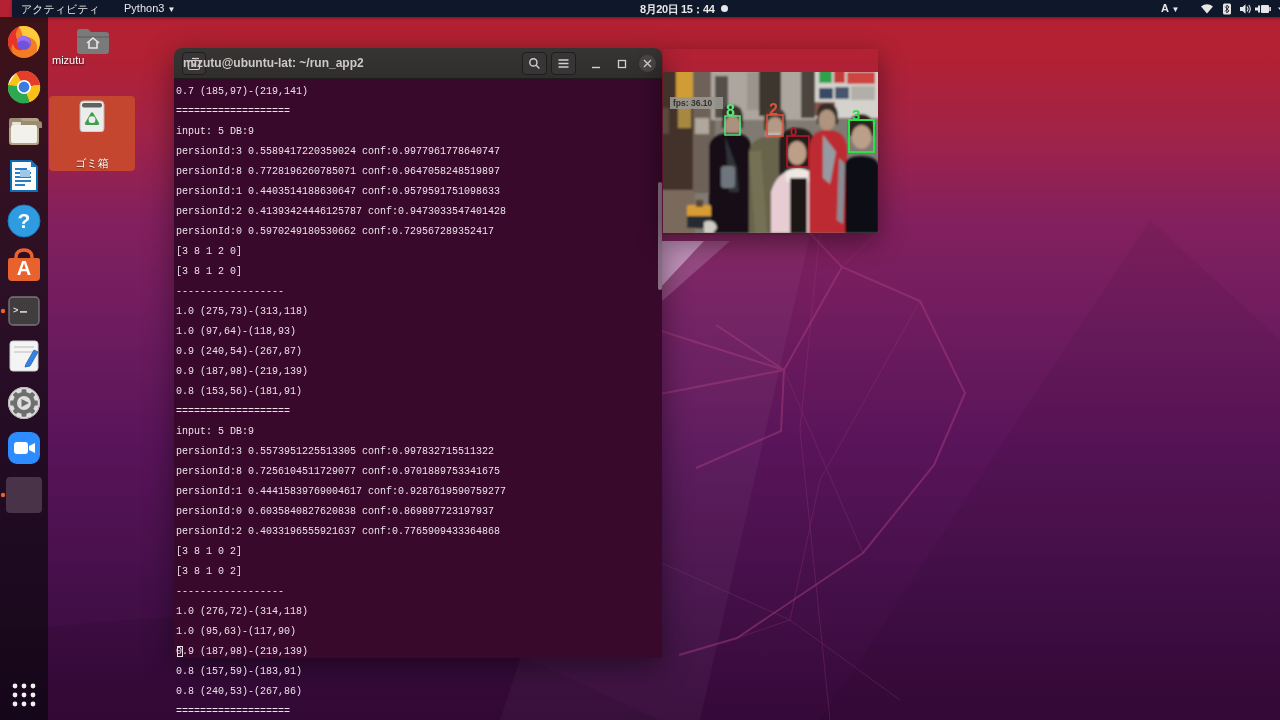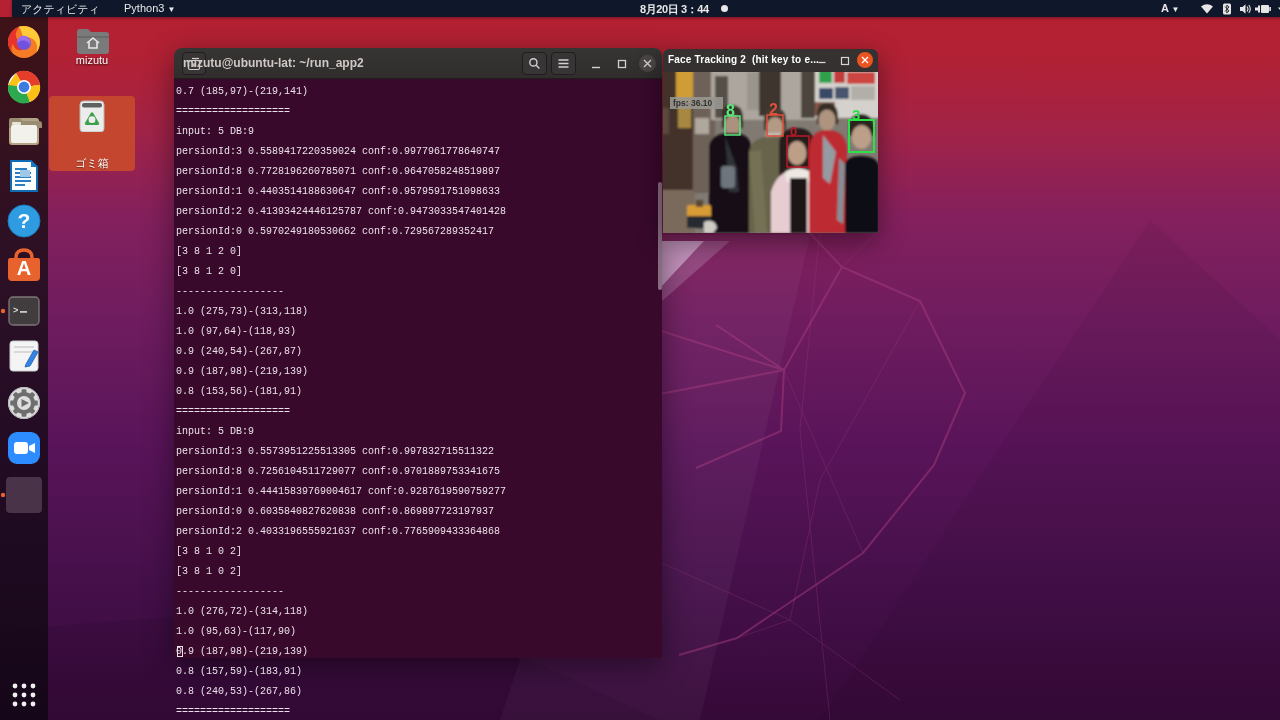--- a/index.html
+++ b/index.html
@@ -159,21 +159,21 @@
 </svg>
 
 <svg class="abs" style="left:64px;top:26px;" width="58" height="46" viewBox="0 0 58 46">
   <path d="M 13,6 q 0,-3 3,-3 l 8,0 l 3,3 l 15,0 q 3,0 3,3 l 0,16 q 0,3 -3,3 l -26,0 q -3,0 -3,-3 Z" fill="#7a7a7a"></path>
   <path d="M 13,10 l 32,0 l 0,2 l -32,0 Z" fill="#6a6a6a"></path>
   <g stroke="#e8e8e8" stroke-width="1.6" fill="none">
     <path d="M 23,17 L 29,12 L 35,17"></path>
     <path d="M 25,16 L 25,22 L 33,22 L 33,16"></path>
   </g>
 </svg>
-<div class="abs" style="left:52px;top:54px;width:80px;text-align:center;color:#fff;font-size:11px;text-shadow:0 1px 2px rgba(0,0,0,0.8);">mizutu</div>
+<div class="abs" style="left:52px;top:54px;width:80px;color:#fff;font-size:11px;text-shadow:0 1px 2px rgba(0,0,0,0.8);">mizutu</div>
 
 <div class="abs" style="left:49px;top:96px;width:86px;height:75px;background:rgba(198,72,46,0.96);border-radius:4px;"></div>
 <svg class="abs" style="left:79px;top:100px;" width="26" height="32" viewBox="0 0 26 32">
   <rect x="1" y="1" width="24" height="31" rx="3.5" fill="#ececec"></rect>
   <rect x="1" y="1" width="24" height="31" rx="3.5" fill="none" stroke="#b8b8b8" stroke-width="1"></rect>
   <rect x="3" y="3" width="20" height="4.5" rx="2" fill="#5f6360"></rect>
   <g transform="translate(13,20)" fill="none" stroke="#3ba04a" stroke-width="2.8" stroke-linejoin="round">
     <path d="M -5.8,3.6 L 0,-6.4 L 5.8,3.6 Z"></path>
   </g>
   <circle cx="13" cy="19.6" r="3.4" fill="#ececec"></circle>
@@ -265,33 +265,20 @@
 ===================
 </pre>
     <div class="abs" style="left:3px;top:567px;width:6px;height:11px;border:1px solid #ebe2ea;"></div>
 
     <div class="abs" style="left:484px;top:103px;width:4px;height:108px;background:rgba(200,190,200,0.55);border-radius:2px;"></div>
   </div>
 </div>
 
 <div class="abs" style="left:663px;top:49px;width:215px;height:184px;box-shadow:0 8px 25px rgba(0,0,0,0.45);">
 
-  <div class="abs" style="left:0;top:0;width:215px;height:23px;background:#353131;border-radius:6px 6px 0 0;">
-    <div class="abs" style="left:5px;top:5px;color:#fff;font-size:10px;font-weight:bold;white-space:pre;letter-spacing:0.2px;">Face Tracking 2  (hit key to e...</div>
-    <svg class="abs" style="left:152px;top:5px;" width="14" height="14" viewBox="0 0 14 14" stroke="#d8d4d0" stroke-width="1.3">
-        <path d="M 3.5,8.5 L 10.5,8.5"></path>
-      </svg>
-    <svg class="abs" style="left:175px;top:5px;" width="14" height="14" viewBox="0 0 14 14" fill="none" stroke="#d8d4d0" stroke-width="1.2">
-        <rect x="3.5" y="3.5" width="7" height="7"></rect>
-      </svg>
-    <div class="abs" style="left:194px;top:3px;width:16px;height:16px;background:#e95420;border-radius:50%;"></div>
-    <svg class="abs" style="left:198px;top:7px;" width="8" height="8" viewBox="0 0 8 8" stroke="#fff" stroke-width="1.4">
-        <path d="M 1,1 L 7,7 M 7,1 L 1,7"></path>
-      </svg>
-  </div>
 
   <svg class="abs" style="left:0;top:23px;" width="215" height="161" viewBox="0 0 215 161">
     <defs>
       <filter id="b1" x="-20%" y="-20%" width="140%" height="140%">
           <feGaussianBlur stdDeviation="1.1"></feGaussianBlur>
         </filter>
     </defs>
 
     <rect width="215" height="161" fill="#807a72"></rect>
     <g filter="url(#b1)">
@@ -368,21 +355,21 @@
       <text x="127" y="64" font-family="Liberation Sans" font-size="13" font-weight="bold" fill="#bb1826">0</text>
       <rect x="186" y="48" width="25" height="32" stroke="#2ce048" stroke-width="2"></rect>
       <text x="189" y="48" font-family="Liberation Sans" font-size="15" font-weight="bold" fill="#2ce048">3</text>
     </g>
   </svg>
 </div>
 
 <div class="abs" style="left:12px;top:0;width:1280px;height:17px;background:#0f172a;color:#e8e8e8;font-size:11px;box-shadow:0 1px 3px rgba(40,0,10,0.45);">
   <div class="abs" style="left:9px;top:2px;">アクティビティ</div>
   <div class="abs" style="left:112px;top:2px;font-weight:normal;">Python3 <span style="font-size:8px;">▼</span></div>
-  <div class="abs" style="left:628px;top:2px;font-weight:bold;letter-spacing:-0.4px;">8月20日 3：44</div>
+  <div class="abs" style="left:628px;top:2px;font-weight:bold;letter-spacing:-0.4px;">8月20日 15：44</div>
   <div class="abs" style="left:709px;top:5px;width:7px;height:7px;border-radius:50%;background:#e6e6e6;"></div>
   <div class="abs" style="left:1149px;top:2px;font-weight:bold;">A <span style="font-size:8px;">▼</span></div>
   <svg class="abs" style="left:1188px;top:3px;" width="86" height="12" viewBox="0 0 86 12" fill="#e6e6e6">
 
     <path d="M 1,3.5 Q 7,-1 13,3.5 L 7,10.5 Z"></path>
 
     <rect x="23" y="0.5" width="8" height="11" rx="1.5"></rect>
     <path d="M 26.8,2 L 26.8,10 M 25,3.5 L 29,8 L 26.8,9.8 M 25,8.5 L 29,4 L 26.8,2.2" stroke="#1c1c1c" stroke-width="0.9" fill="none"></path>
 
     <path d="M 40,4 L 42.5,4 L 45.5,1.2 L 45.5,10.8 L 42.5,8 L 40,8 Z"></path>

